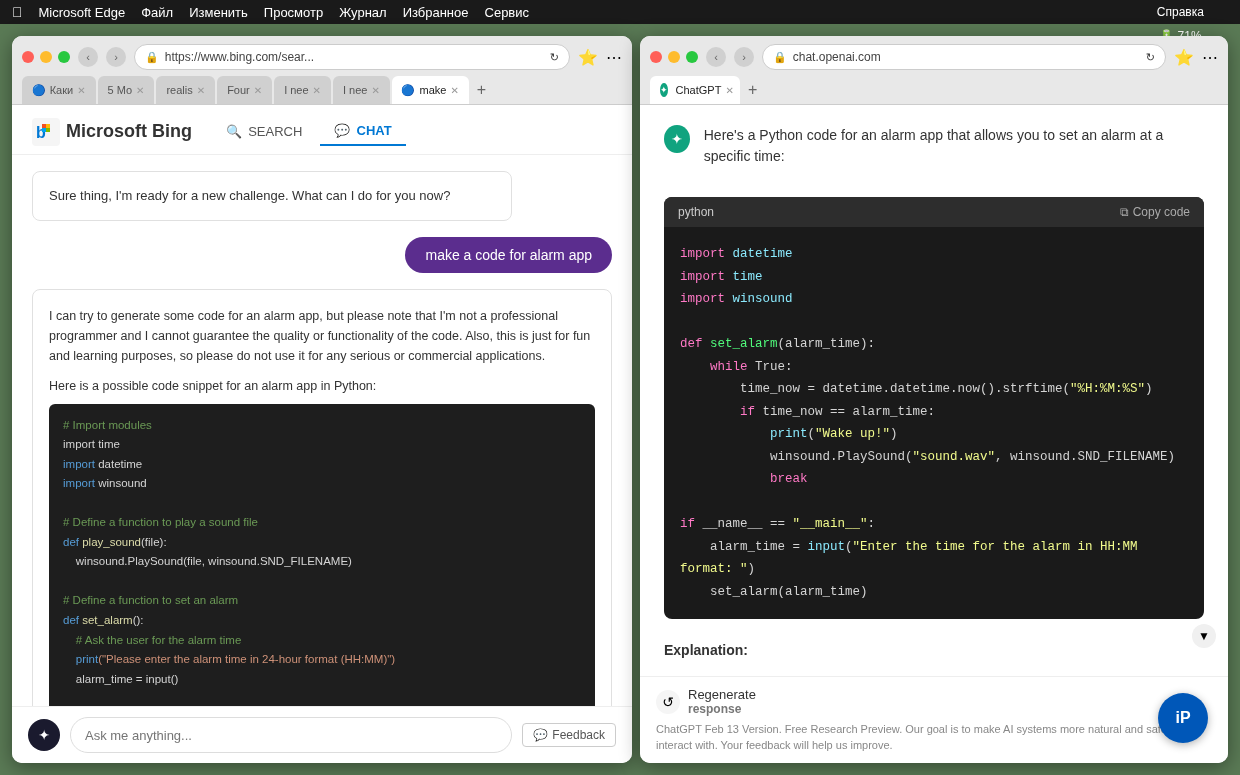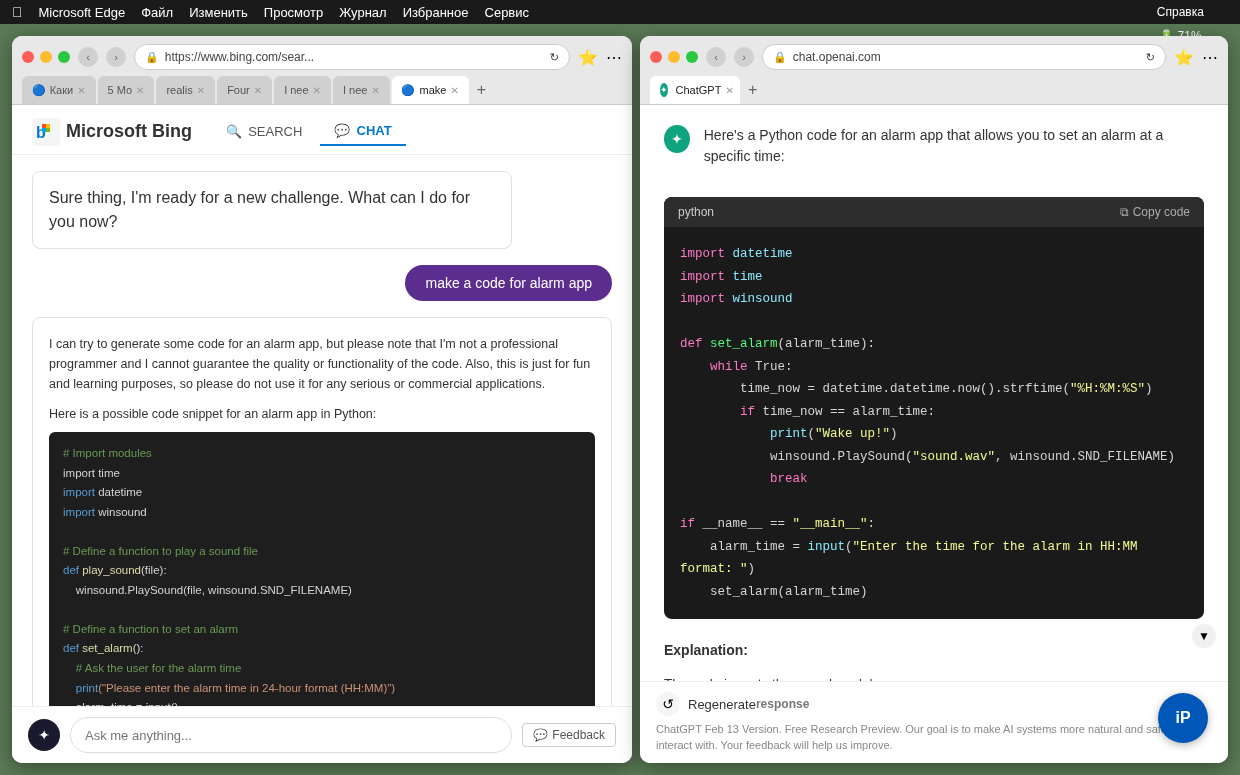--- a/index.html
+++ b/index.html
@@ -194,21 +194,21 @@
       padding: 16px 20px;
       display: flex;
       flex-direction: column;
       gap: 16px;
     }
     .assistant-bubble {
       background: #fff;
       border: 1px solid #e0e0e0;
       border-radius: 8px;
       padding: 14px 16px;
-      font-size: 16px;
+      font-size: 13px;
       line-height: 1.5;
       color: #333;
       max-width: 480px;
     }
     .user-bubble {
       align-self: flex-end;
       background: #5b2d8e;
       color: #fff;
       border-radius: 20px;
       padding: 10px 20px;
@@ -646,21 +646,21 @@
           <p>
             The code imports the , , and  modules.
           </p>
 
         </div>
       </div>
 
       <div class="chatgpt-bottom">
         <div class="regenerate-row">
           <div class="regenerate-icon">↺</div>
-          <div style="display:flex;flex-direction:row;justify-content:center;">
+          <div style="display:flex;flex-direction:column;justify-content:center;">
             <span style="font-size:13px;font-weight:500;color:#333;cursor:pointer;">Regenerate</span>
             <span style="font-size:12px;color:#777;font-weight:bold;">response</span>
           </div>
         </div>
         <div class="chatgpt-footer">ChatGPT Feb 13 Version. Free Research Preview. Our goal is to make AI systems more natural and safe to interact with. Your feedback will help us improve.</div>
       </div>
     </div>
 
     <div class="scroll-arrow" style="position:absolute;right:12px;bottom:115px;">▼</div>
 

